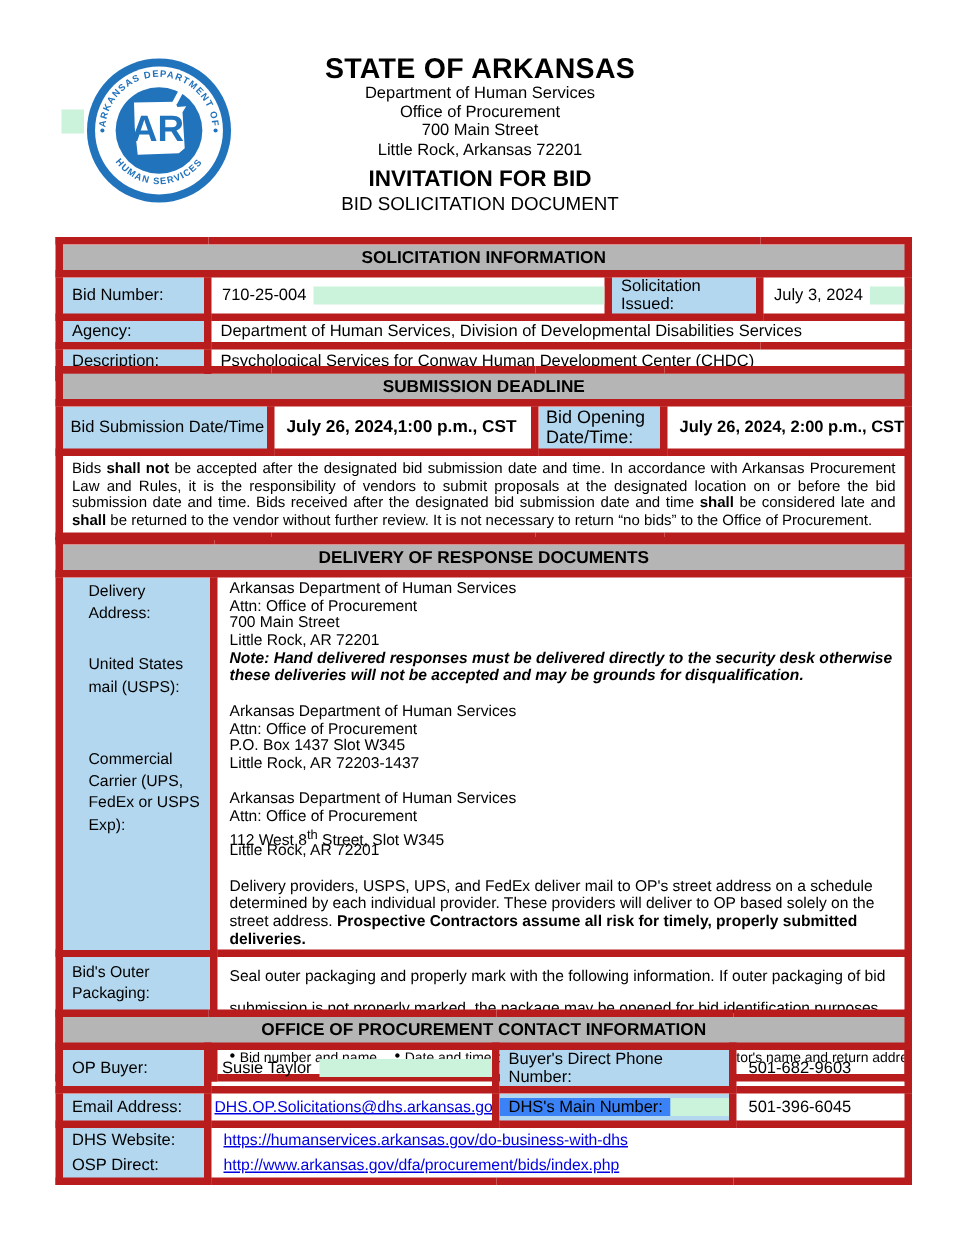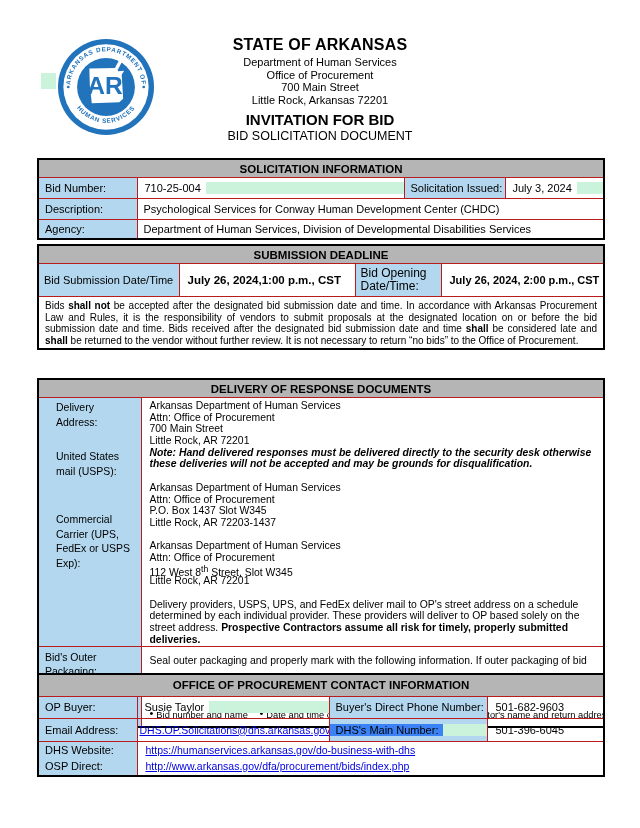--- a/index.html
+++ b/index.html
@@ -5,34 +5,34 @@
   html,body{margin:0;padding:0;background:#fff;}
   .page{position:relative;width:640px;height:828px;background:#fff;overflow:hidden;
         font-family:"Liberation Sans","DejaVu Sans",sans-serif;color:#000;}
   .b{font-weight:bold;}
   .i{font-style:italic;}
 
   
   .logo-wrap{position:absolute;left:57px;top:38px;width:98px;height:98px;}
   .green-sq{position:absolute;left:41px;top:73px;width:15px;height:16px;background:#CBF2DA;}
   .head-txt{position:absolute;left:0;top:0;width:640px;text-align:center;}
-  .h-state{position:absolute;top:36px;width:100%;font-size:16px;font-weight:bold;letter-spacing:.2px;}
+  .h-state{position:absolute;top:36px;width:100%;font-size:19px;font-weight:bold;letter-spacing:.2px;}
   .h-sub{position:absolute;width:100%;font-size:11px;font-weight:normal;line-height:12.5px;}
   .h-dept{top:56px;} .h-office{top:68.5px;} .h-street{top:81px;} .h-city{top:93.5px;}
   .h-title{position:absolute;top:111px;width:100%;font-size:15px;font-weight:bold;}
   .h-subtitle{position:absolute;top:129px;width:100%;font-size:12.5px;}
 
   
   table{border-collapse:collapse;table-layout:fixed;position:absolute;left:37px;width:566px;
         border:2px solid #000;}
-  td,th{border:1px solid #b91c1c;padding:0 0 0 6px;font-size:11px;text-align:left;vertical-align:middle;
+  td,th{border:5px solid #b91c1c;padding:0 0 0 6px;font-size:11px;text-align:left;vertical-align:middle;
         overflow:hidden;}
   th.sec-h{background:#B5B5B5;text-align:center;font-size:11.5px;font-weight:bold;height:17px;padding:0;}
   .lbl{background:#B3D7EE;}
-  .t1{top:158px;} .t2{top:244px;} .t3{top:378px;} .t4{top:673px;border-radius:21px;}
+  .t1{top:158px;} .t2{top:244px;} .t3{top:358px;} .t4{top:673px;border-radius:21px;}
 
   
   td.split{padding:0;}
   td.split > div{display:flex;align-items:stretch;width:100%;height:100%;}
   td.split .val{display:flex;align-items:center;padding:0 5px 0 7px;white-space:nowrap;}
   td.split .val.on-blue{background:#3b82f6;padding-left:6px;}
   .hl{flex:1 1 auto;background:#CBF2DA;}
 
   
   .t2 .bold-dt{font-weight:bold;font-size:11.5px;padding-left:8px;}
@@ -123,27 +123,27 @@
             </div>
       </td>
       <td class="lbl">Solicitation Issued:</td>
       <td class="split">
         <div>
               <span class="val">July 3, 2024</span>
         <div class="hl"></div>
             </div>
       </td>
     </tr>
+    <tr style="height:19px">
+      <td class="lbl">Agency:</td>
+      <td colspan="3">Department of Human Services, Division of Developmental Disabilities Services</td>
+    </tr>
     <tr style="height:21px">
       <td class="lbl">Description:</td>
       <td colspan="3">Psychological Services for Conway Human Development Center (CHDC)</td>
-    </tr>
-    <tr style="height:19px">
-      <td class="lbl">Agency:</td>
-      <td colspan="3">Department of Human Services, Division of Developmental Disabilities Services</td>
     </tr>
   </tbody>
     </table>
 
   <table class="t2">
     <colgroup>
         <col style="width:141px">
         <col style="width:176px">
         <col style="width:86px">
         <col style="width:163px">

